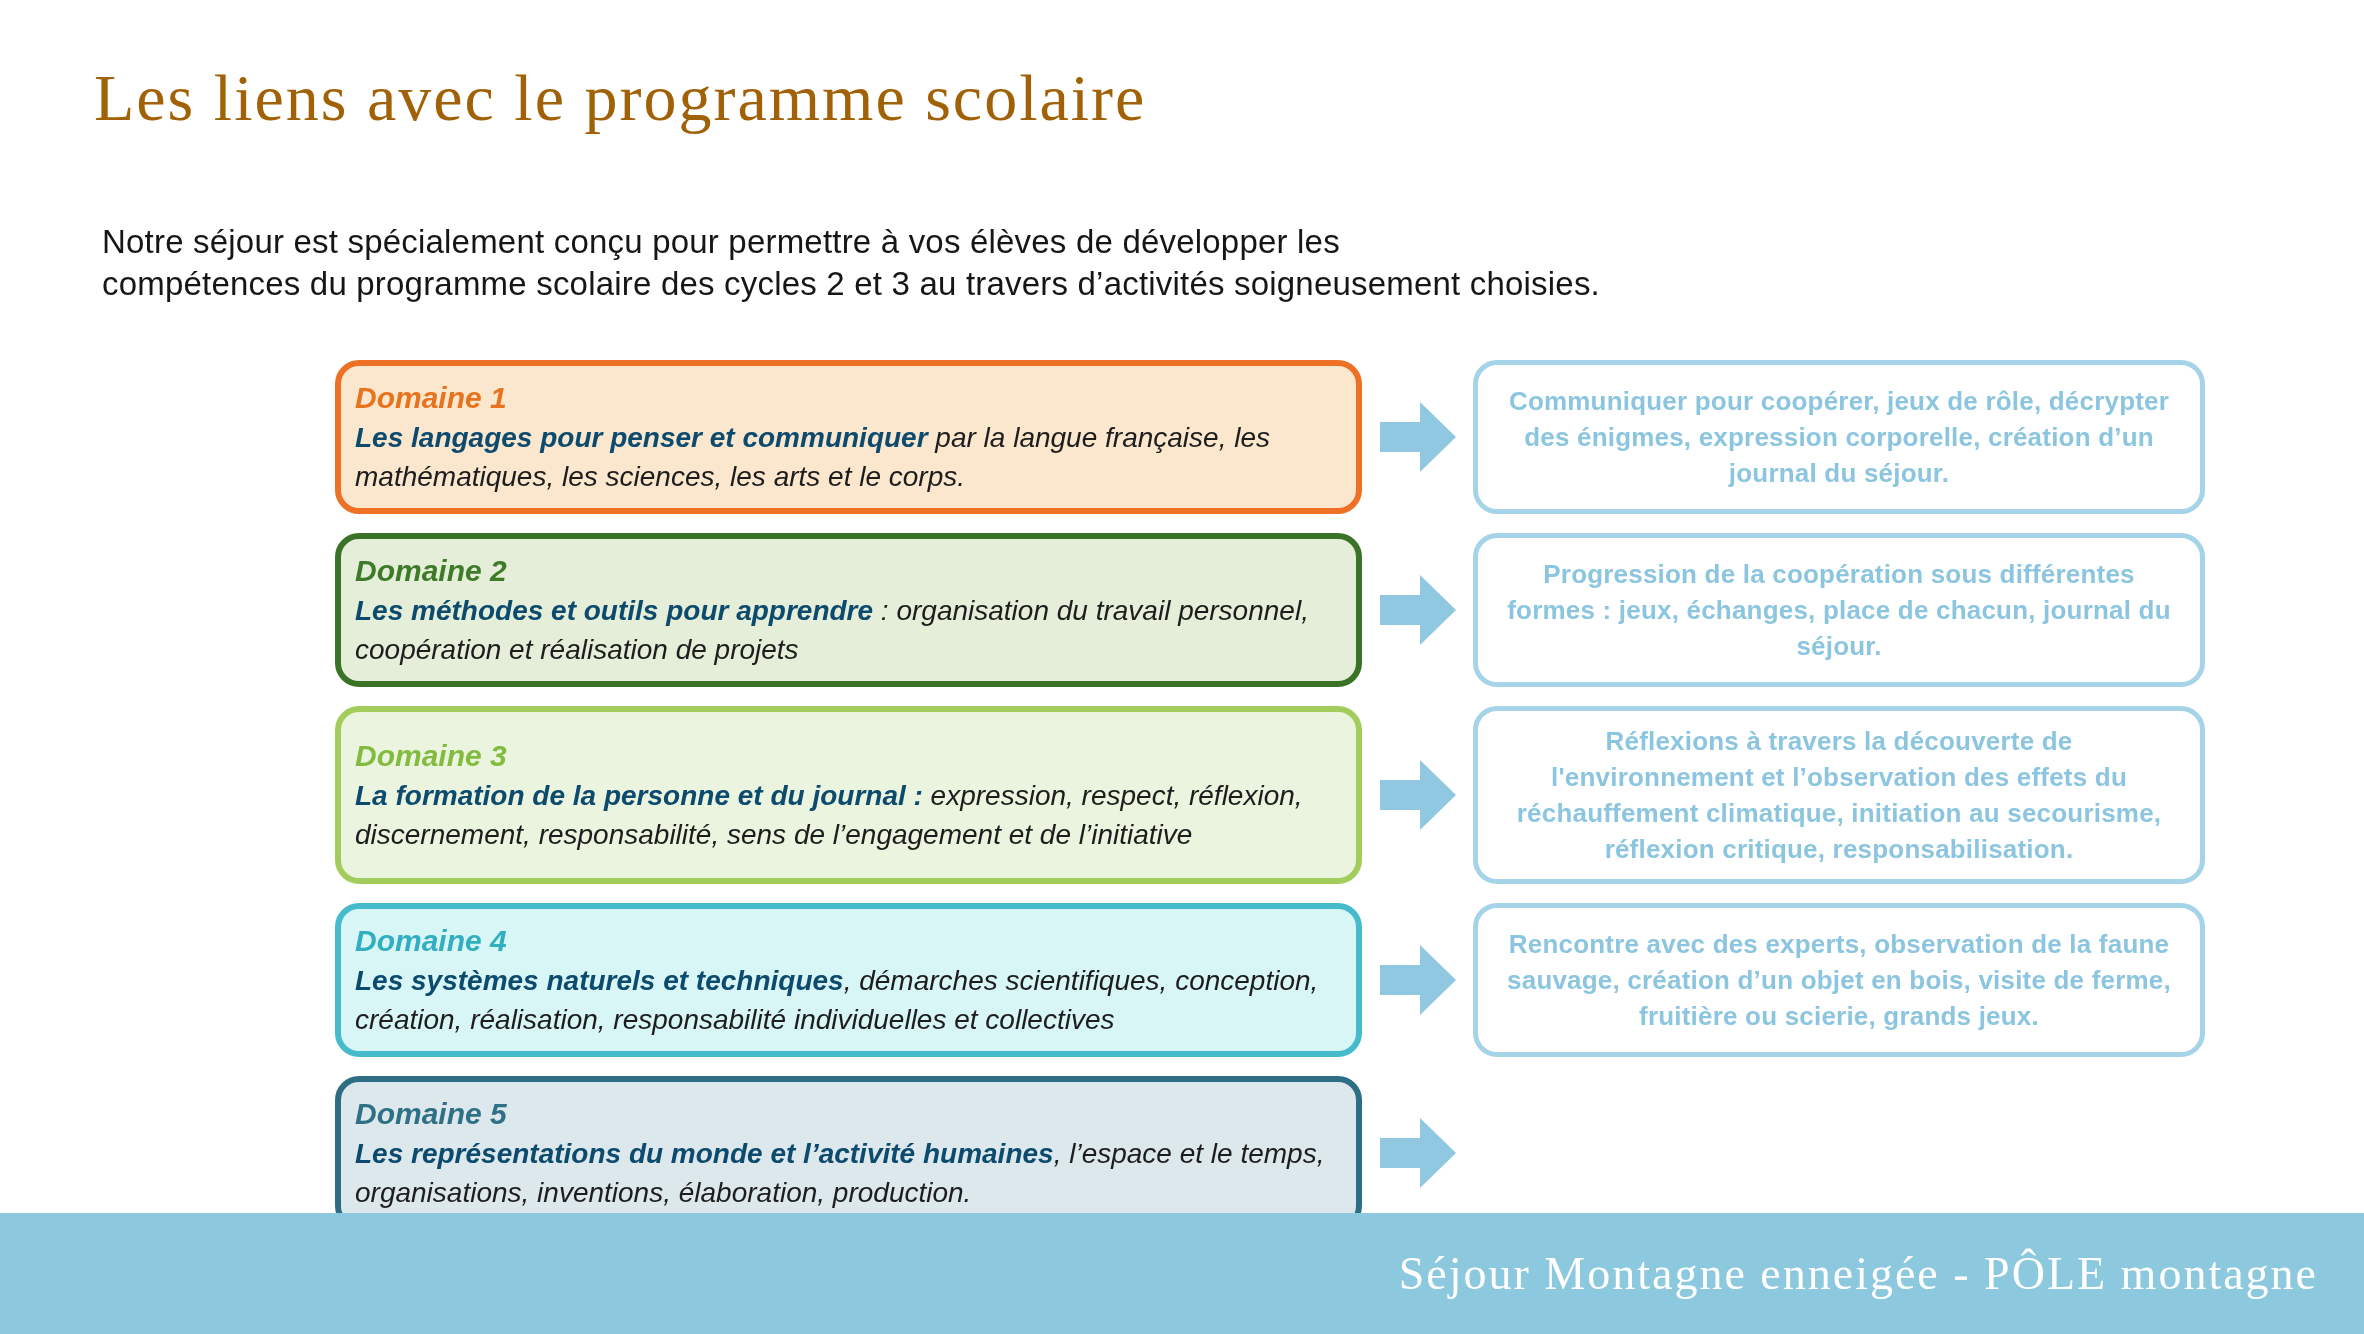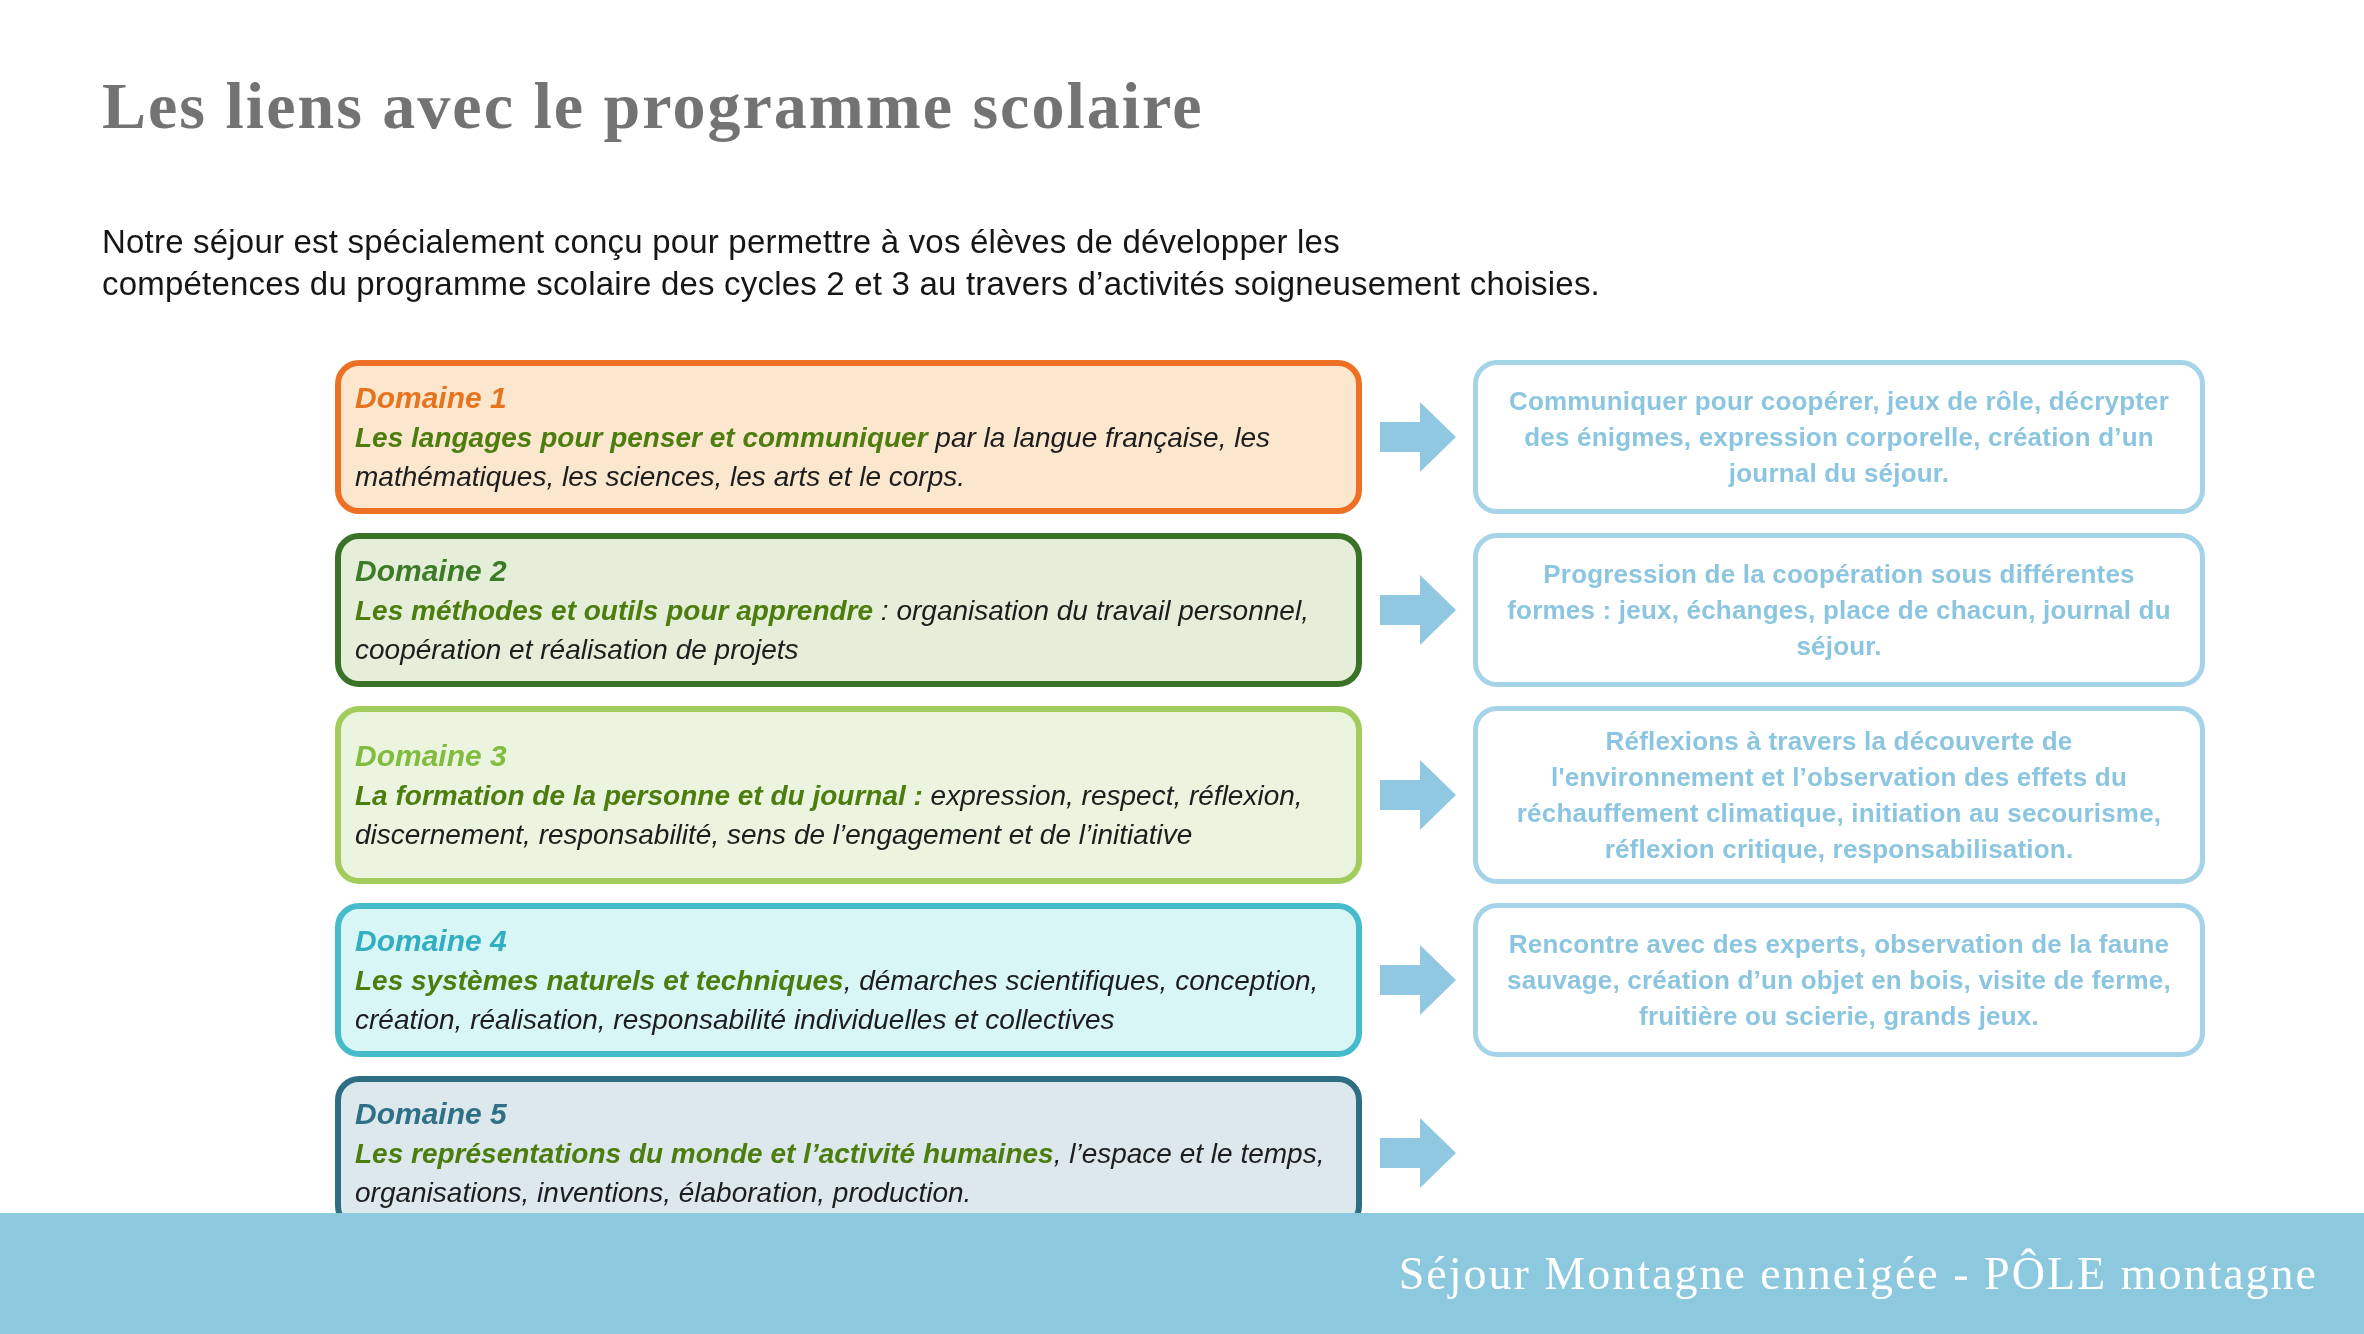--- a/index.html
+++ b/index.html
@@ -9,22 +9,22 @@
     font-family:"Liberation Sans", sans-serif;
     position:relative;
     overflow:hidden;
   }
   .slide{position:absolute;inset:0;}
 
   
   .page-title{
     position:absolute;left:86px;top:52px;
     font-family:cursive;
-    font-size:66px;font-weight:700;color:#737373;
-    letter-spacing:2px;margin:16px;
+    font-size:66px;font-weight:400;color:#a16207;
+    letter-spacing:2px;margin:8px;
   }
 
   
   .intro{
     position:absolute;left:102px;top:188px;width:1700px;
     font-size:33px;line-height:42px;color:#161616;
     letter-spacing:.2px;
   }
   .intro .line{display:block;}
 
@@ -45,21 +45,21 @@
     padding:12px 14px;
     font-style:italic;
   }
   .domain-label{
     font-weight:bold;font-size:30px;line-height:40px;
     color:var(--label,#444);
   }
   .domain-text{
     font-size:28px;line-height:39px;color:#1d1d1d;
   }
-  .domain-text b{font-weight:bold;color:#4d7c0f;margin-top:24px;}
+  .domain-text b{font-weight:bold;color:#0c4a6e;margin-top:24px;}
   .arrow-wrap{
     width:111px;flex:none;
     display:flex;align-items:center;justify-content:center;
   }
   .arrow-icon{width:76px;height:74px;display:block;}
   .arrow-icon path{fill:var(--arrow,#90C8E1);}
   .card.right{
     flex:1;
     border:5px solid var(--activities-border,#A5D3E7);
     background:#ffffff;

